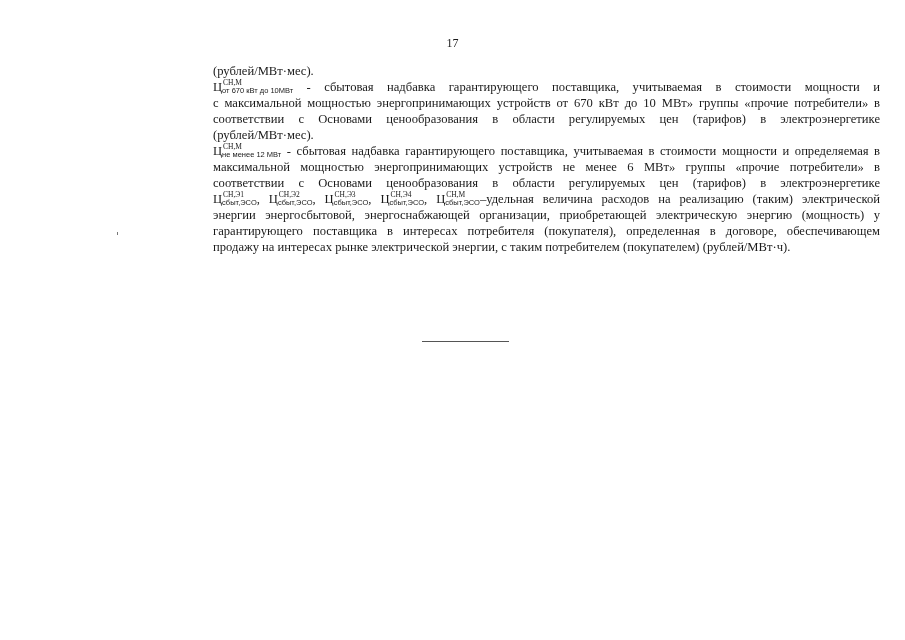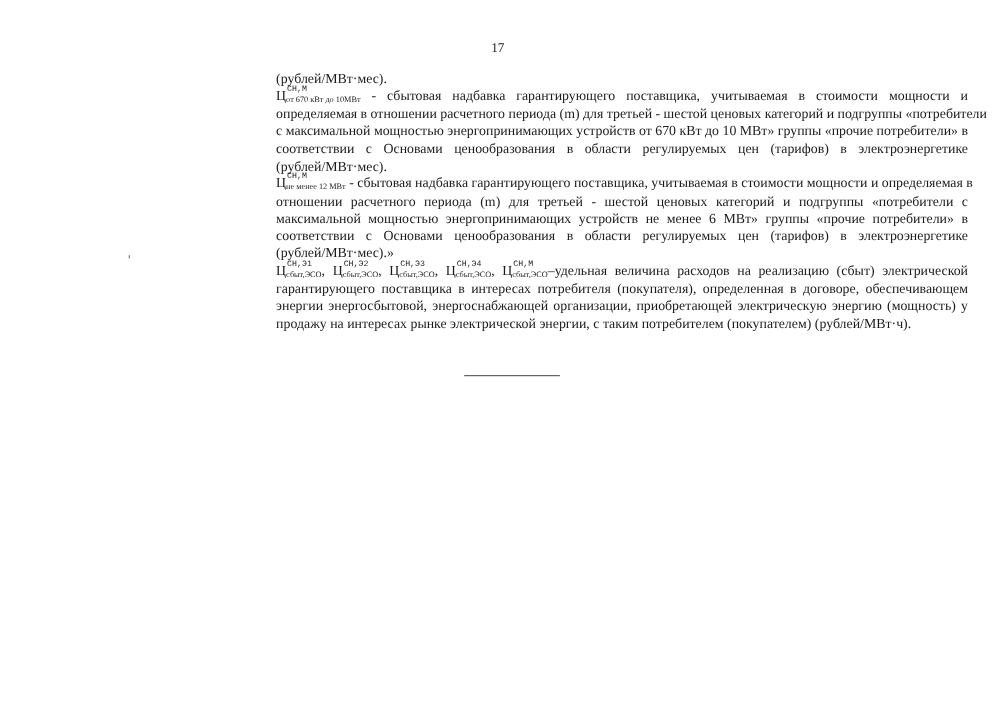--- a/index.html
+++ b/index.html
@@ -2,68 +2,65 @@
 <html><head>
 <meta charset="utf-8">
 <style>
   html, body { margin: 0; padding: 0; background: #ffffff; }
   body { width: 905px; height: 640px; position: relative; overflow: hidden;
          font-family: "Liberation Serif", "DejaVu Serif", serif; color: #1a1a1a; }
   .page-number { position: absolute; top: 36px; left: 0; width: 905px; text-align: center;
                  font-size: 12px; }
   .body-text { position: absolute; left: 213px; top: 64px; width: 667px; font-size: 12.6px;
                line-height: 15.7px; text-align: justify; }
-  .line { display: block; text-align: justify; text-align-last: justify; white-space: nowrap; margin-left: 38px; }
+  .line { display: block; text-align: justify; text-align-last: justify; white-space: nowrap; }
   .line.last { text-align-last: left; }
   .sym { position: relative; display: inline-block; font-size: 12.6px; }
-  .sym .sup { position: absolute; left: 10px; top: -5px; font-family: Liberation Mono, monospace;
+  .sym .sup { position: absolute; left: 10px; top: -5px; font-family: Liberation Serif, serif;
               font-size: 7.5px; white-space: nowrap; }
-  .sym .sub { font-family: Liberation Serif, serif; font-size: 7.5px; position: relative; top: 2px;
+  .sym .sub { font-family: Liberation Sans, sans-serif; font-size: 7.5px; position: relative; top: 2px;
               white-space: nowrap; }
   .stray-mark { position: absolute; left: 117px; top: 232px; width: 1px; height: 3px; background: #777; }
   .footer-rule { position: absolute; left: 422px; top: 341px; width: 87px; height: 1px; background: #555; }
 </style>
 </head>
 <body>
 
 <div class="page-number">17</div>
 
 <div class="stray-mark"></div>
 
 <div class="body-text">
 
   <span class="line last">(рублей/МВт·мес).</span>
 
   <div>
     <span class="line">
       <span class="sym"><span>Ц</span><span class="sup">СН,М</span><span class="sub">от 670 кВт до 10МВт</span></span><span> - сбытовая надбавка гарантирующего поставщика, учитываемая в стоимости мощности и</span>
     </span>
-    <span class="line">определяемая в отношении расчетного периода (m) для третьей - шестой ценовых категорий и подгруппы «потребители</span>
     <span class="line">с максимальной мощностью энергопринимающих устройств от 670 кВт до 10 МВт» группы «прочие потребители» в</span>
     <span class="line">соответствии с Основами ценообразования в области регулируемых цен (тарифов) в электроэнергетике</span>
     <span class="line last">(рублей/МВт·мес).</span>
   </div>
 
   <div>
     <span class="line">
       <span class="sym"><span>Ц</span><span class="sup">СН,М</span><span class="sub">не менее 12 МВт</span></span><span> - сбытовая надбавка гарантирующего поставщика, учитываемая в стоимости мощности и определяемая в</span>
     </span>
-    <span class="line">отношении расчетного периода (m) для третьей - шестой ценовых категорий и подгруппы «потребители с</span>
     <span class="line">максимальной мощностью энергопринимающих устройств не менее 6 МВт» группы «прочие потребители» в</span>
     <span class="line">соответствии с Основами ценообразования в области регулируемых цен (тарифов) в электроэнергетике</span>
-    <span class="line last">(рублей/МВт·мес).»</span>
   </div>
 
   <div>
     <span class="line">
       <span class="sym"><span>Ц</span><span class="sup">СН,Э1</span><span class="sub">сбыт,ЭСО</span></span><span>,</span>
       <span class="sym"><span>Ц</span><span class="sup">СН,Э2</span><span class="sub">сбыт,ЭСО</span></span><span>,</span>
       <span class="sym"><span>Ц</span><span class="sup">СН,Э3</span><span class="sub">сбыт,ЭСО</span></span><span>,</span>
       <span class="sym"><span>Ц</span><span class="sup">СН,Э4</span><span class="sub">сбыт,ЭСО</span></span><span>,</span>
-      <span class="sym"><span>Ц</span><span class="sup">СН,М</span><span class="sub">сбыт,ЭСО</span></span><span>–удельная величина расходов на реализацию (сбыт) электрической</span>
+      <span class="sym"><span>Ц</span><span class="sup">СН,М</span><span class="sub">сбыт,ЭСО</span></span><span>–удельная величина расходов на реализацию (таким) электрической</span>
     </span>
+    <span class="line">энергии энергосбытовой, энергоснабжающей организации, приобретающей электрическую энергию (мощность) у</span>
     <span class="line">гарантирующего поставщика в интересах потребителя (покупателя), определенная в договоре, обеспечивающем</span>
-    <span class="line">энергии энергосбытовой, энергоснабжающей организации, приобретающей электрическую энергию (мощность) у</span>
     <span class="line last">продажу на интересах рынке электрической энергии, с таким потребителем (покупателем) (рублей/МВт·ч).</span>
   </div>
 </div>
 
 <div class="footer-rule"></div>
 
 </body></html>

